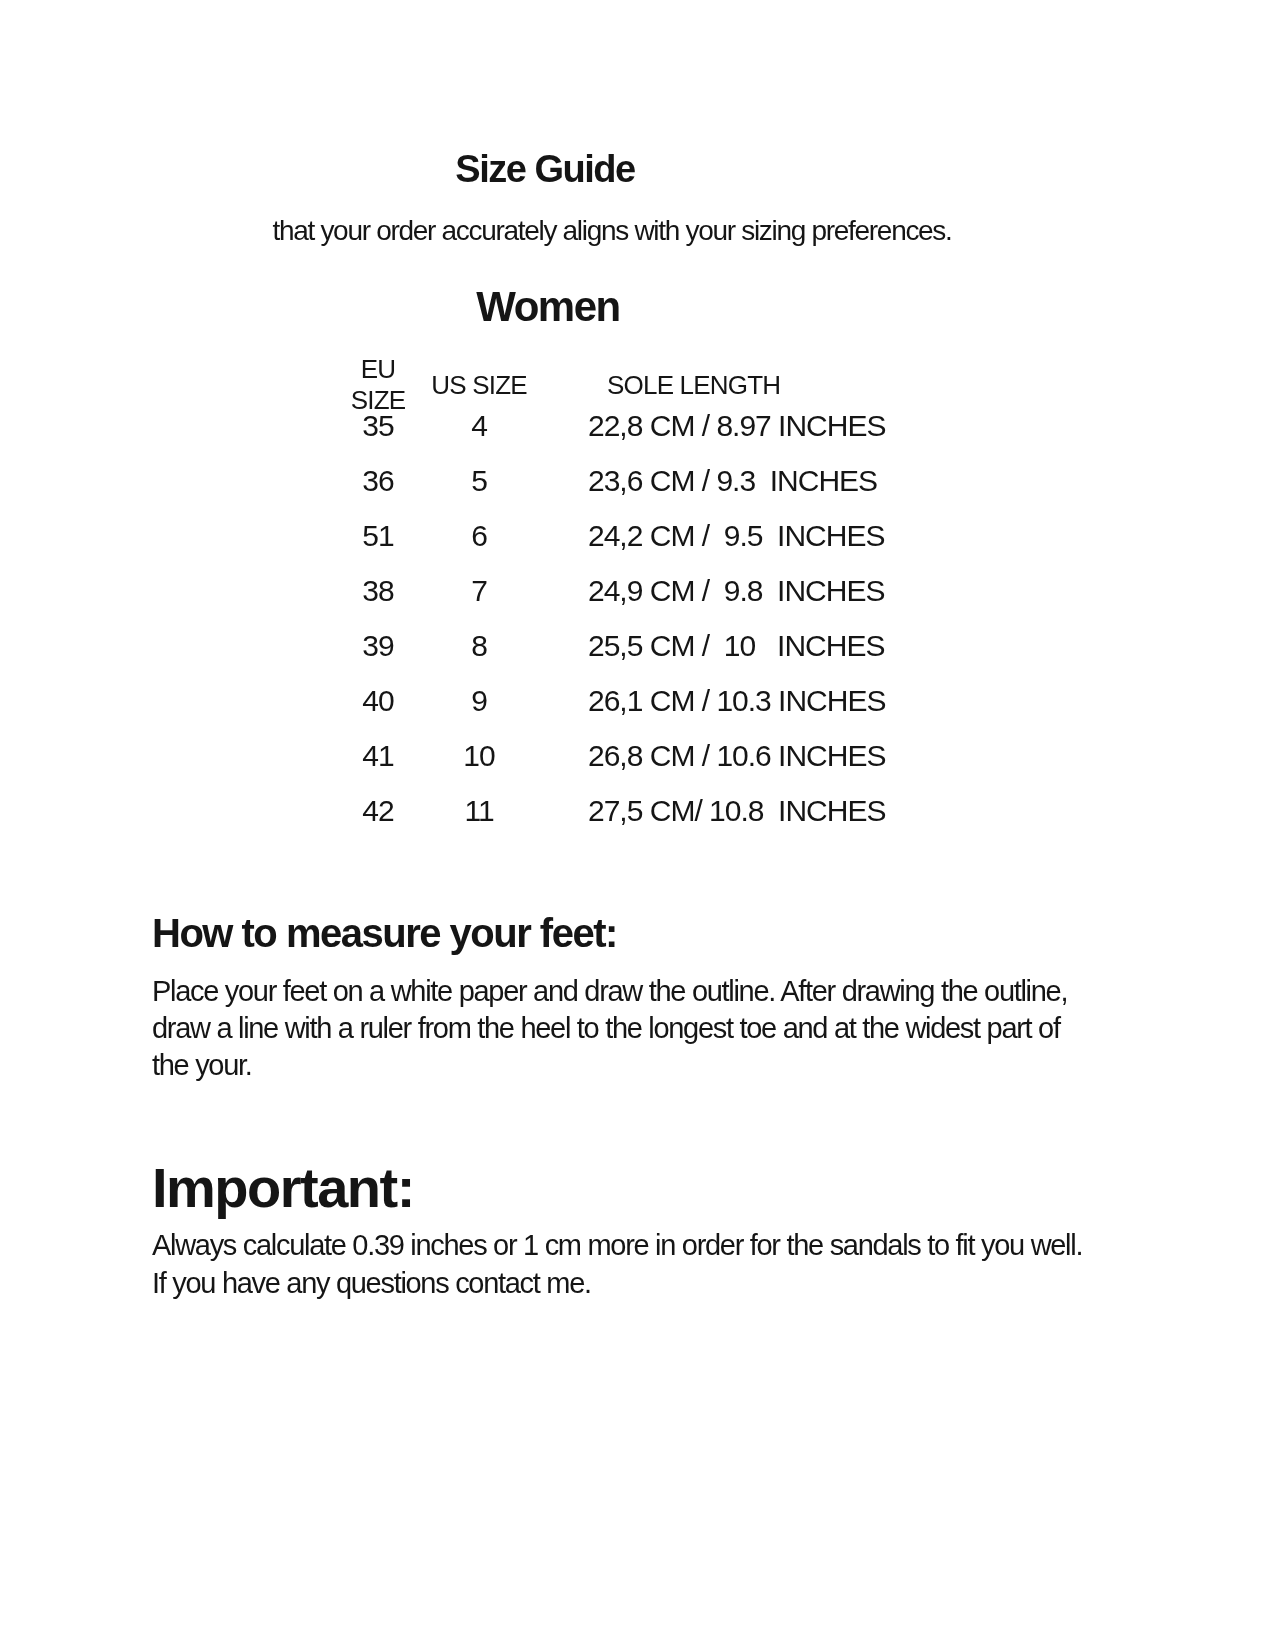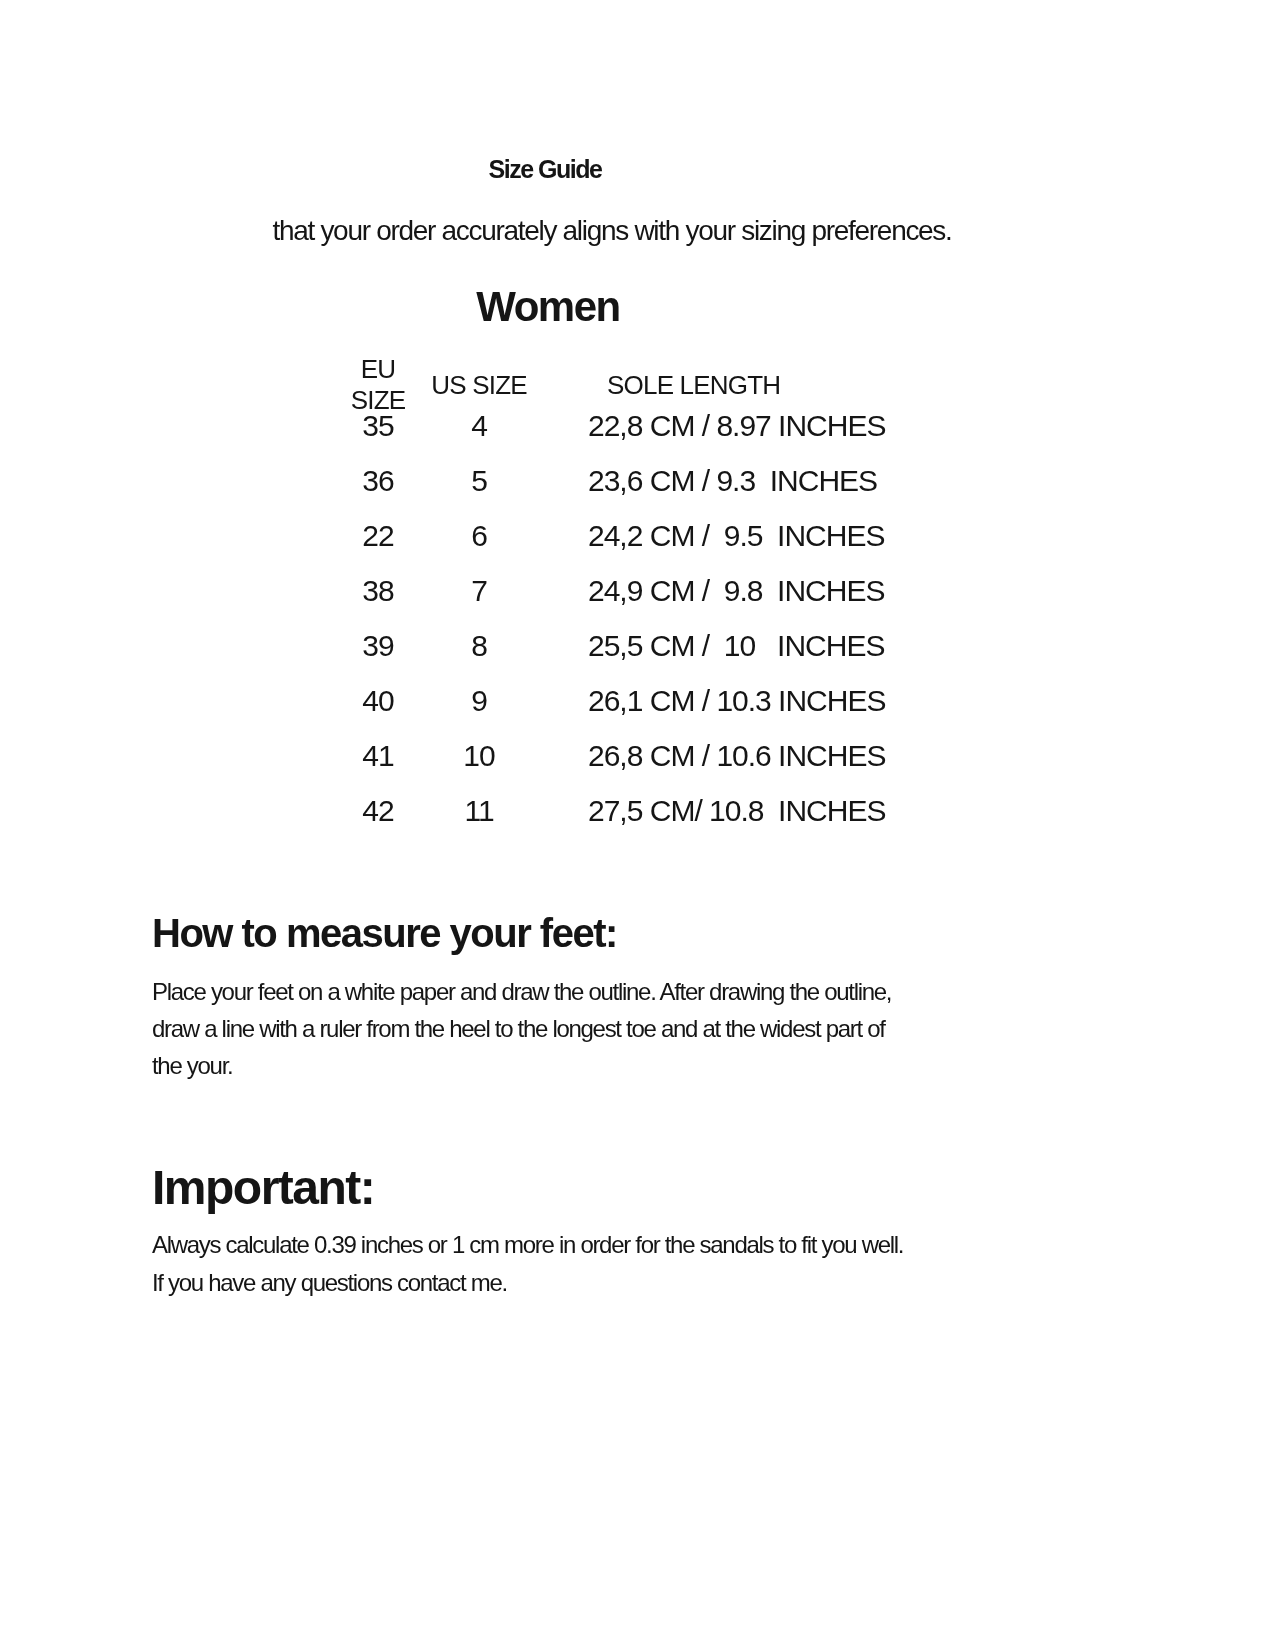--- a/index.html
+++ b/index.html
@@ -19,21 +19,21 @@
     position: absolute;
     left: 152px;
     top: 0;
     width: 920px;
   }
   
   .doc-title {
     margin: 148px 0 0 0;
     text-align: center;
     padding-right: 134px;
-    font-size: 25px;
+    font-size: 38px;
     font-weight: bold;
     letter-spacing: -1.5px;
     line-height: 42px;
   }
   
   .intro {
     margin-top: 22px;
     text-align: center;
     font-size: 28px;
     letter-spacing: -1.3px;
@@ -79,26 +79,26 @@
   
   .section-heading {
     margin: 73px 0 0 0;
     font-size: 40px;
     font-weight: bold;
     letter-spacing: -1.5px;
     line-height: 44px;
   }
   .important-heading {
     margin-top: 80px;
-    font-size: 48px;
+    font-size: 56px;
     line-height: 48px;
   }
   .body-par {
     margin-top: 18px;
-    font-size: 24px;
+    font-size: 29px;
     letter-spacing: -1.3px;
     line-height: 37px;
   }
   .important-par { margin-top: 14px; line-height: 38px; }
   .body-par .line { white-space: nowrap; }
 </style>
 </head>
 <body>
 
 <div class="content">
@@ -122,21 +122,21 @@
       <div class="cell-eu">35</div>
       <div class="cell-us">4</div>
       <div class="cell-sole">22,8 CM / 8.97 INCHES</div>
     </div>
     <div class="t-row">
       <div class="cell-eu">36</div>
       <div class="cell-us">5</div>
       <div class="cell-sole">23,6 CM / 9.3  INCHES</div>
     </div>
     <div class="t-row">
-      <div class="cell-eu">22</div>
+      <div class="cell-eu">51</div>
       <div class="cell-us">6</div>
       <div class="cell-sole">24,2 CM /  9.5  INCHES</div>
     </div>
     <div class="t-row">
       <div class="cell-eu">38</div>
       <div class="cell-us">7</div>
       <div class="cell-sole">24,9 CM /  9.8  INCHES</div>
     </div>
     <div class="t-row">
       <div class="cell-eu">39</div>

